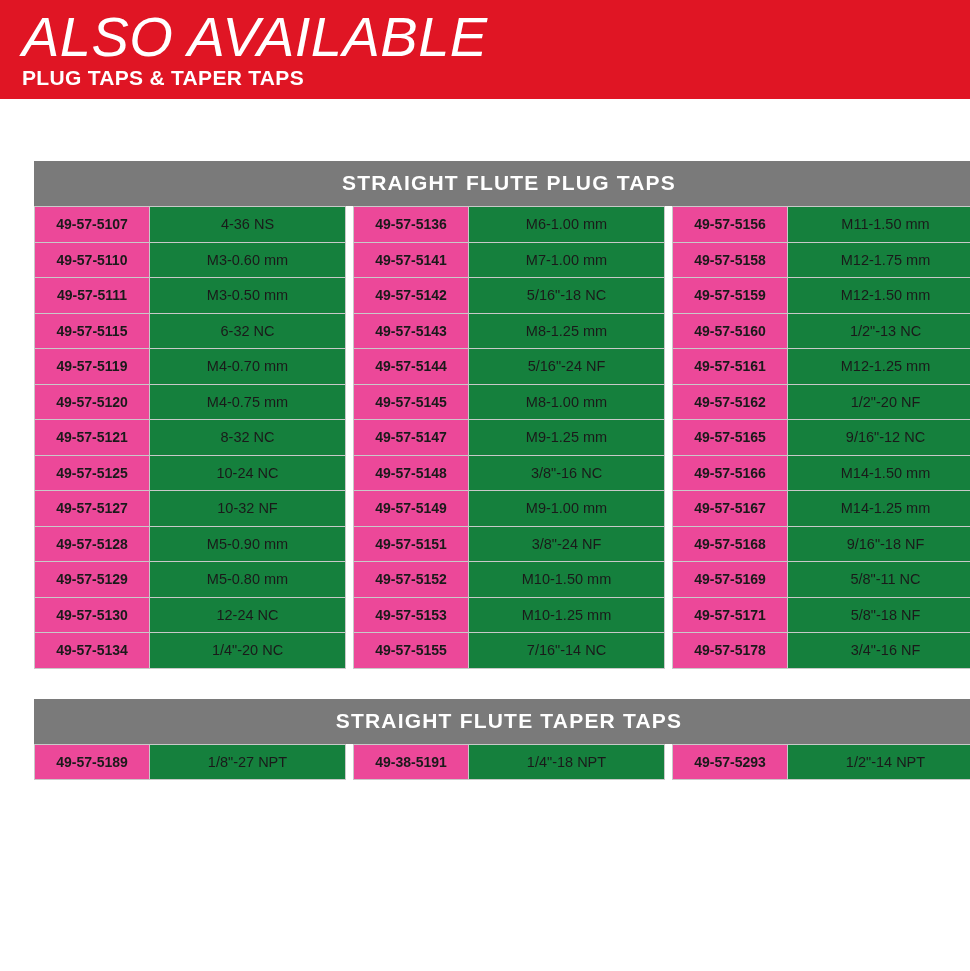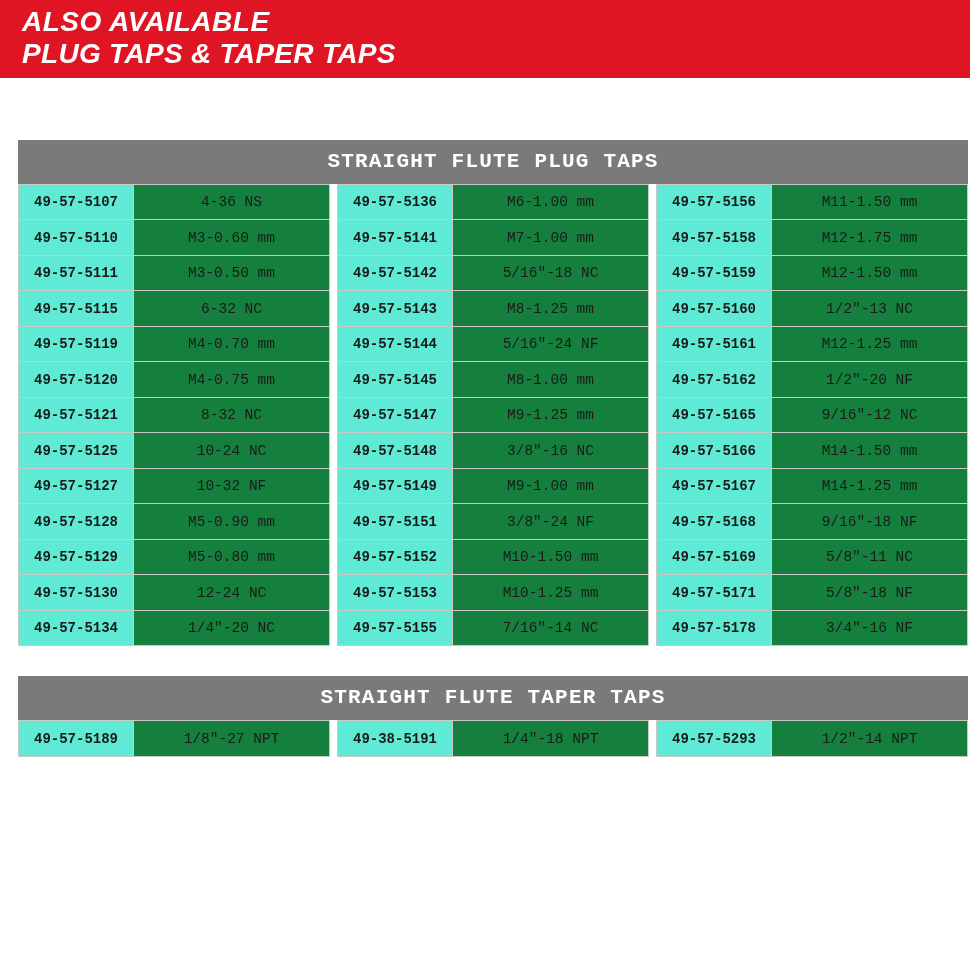--- a/index.html
+++ b/index.html
@@ -19,43 +19,41 @@
   }
 
   
   .banner {
     background: #e01524;
     color: #ffffff;
     padding: 8px 0 10px 22px;
     width: 100%;
   }
   .banner-title {
-    font-size: 28px;
-    font-weight: bold;
+    font-size: 56px;
+    font-weight: normal;
     letter-spacing: 0.5px;
     line-height: 1.02;
     font-style: italic;
     transform: skewX(-0deg);
     margin: 0;
     text-transform: uppercase;
   }
   .banner-sub {
-    font-size: 28px;
+    font-size: 21px;
     font-weight: bold;
     letter-spacing: 0.3px;
     line-height: 1.05;
     margin: 2px 0 0 0;
     text-transform: uppercase;
-    font-style: italic;
   }
 
   
   .table-wrap {
-    margin: 0 18px;
-    font-family: Liberation Mono, monospace;
+    margin: 0 34px;
   }
   .spacer-top { height: 62px; }
   .spacer-mid { height: 30px; }
 
   table.taps {
     width: 934px;
     border-collapse: collapse;
     table-layout: fixed;
   }
   table.taps caption {
@@ -71,21 +69,21 @@
   table.taps td {
     border: 1px solid #c9c9c9;
     height: 35.5px;
     font-size: 14.5px;
     text-align: center;
     vertical-align: middle;
     color: #1a1a1a;
     padding: 0 2px;
   }
   table.taps td.sku {
-    background: #5eead4;
+    background: #ec4899;
     font-weight: bold;
     font-size: 14px;
     width: 115px;
   }
   table.taps td.desc {
     background: #15803d;
     width: 196px;
   }
   
   table.taps col.gap { width: 8px; }

